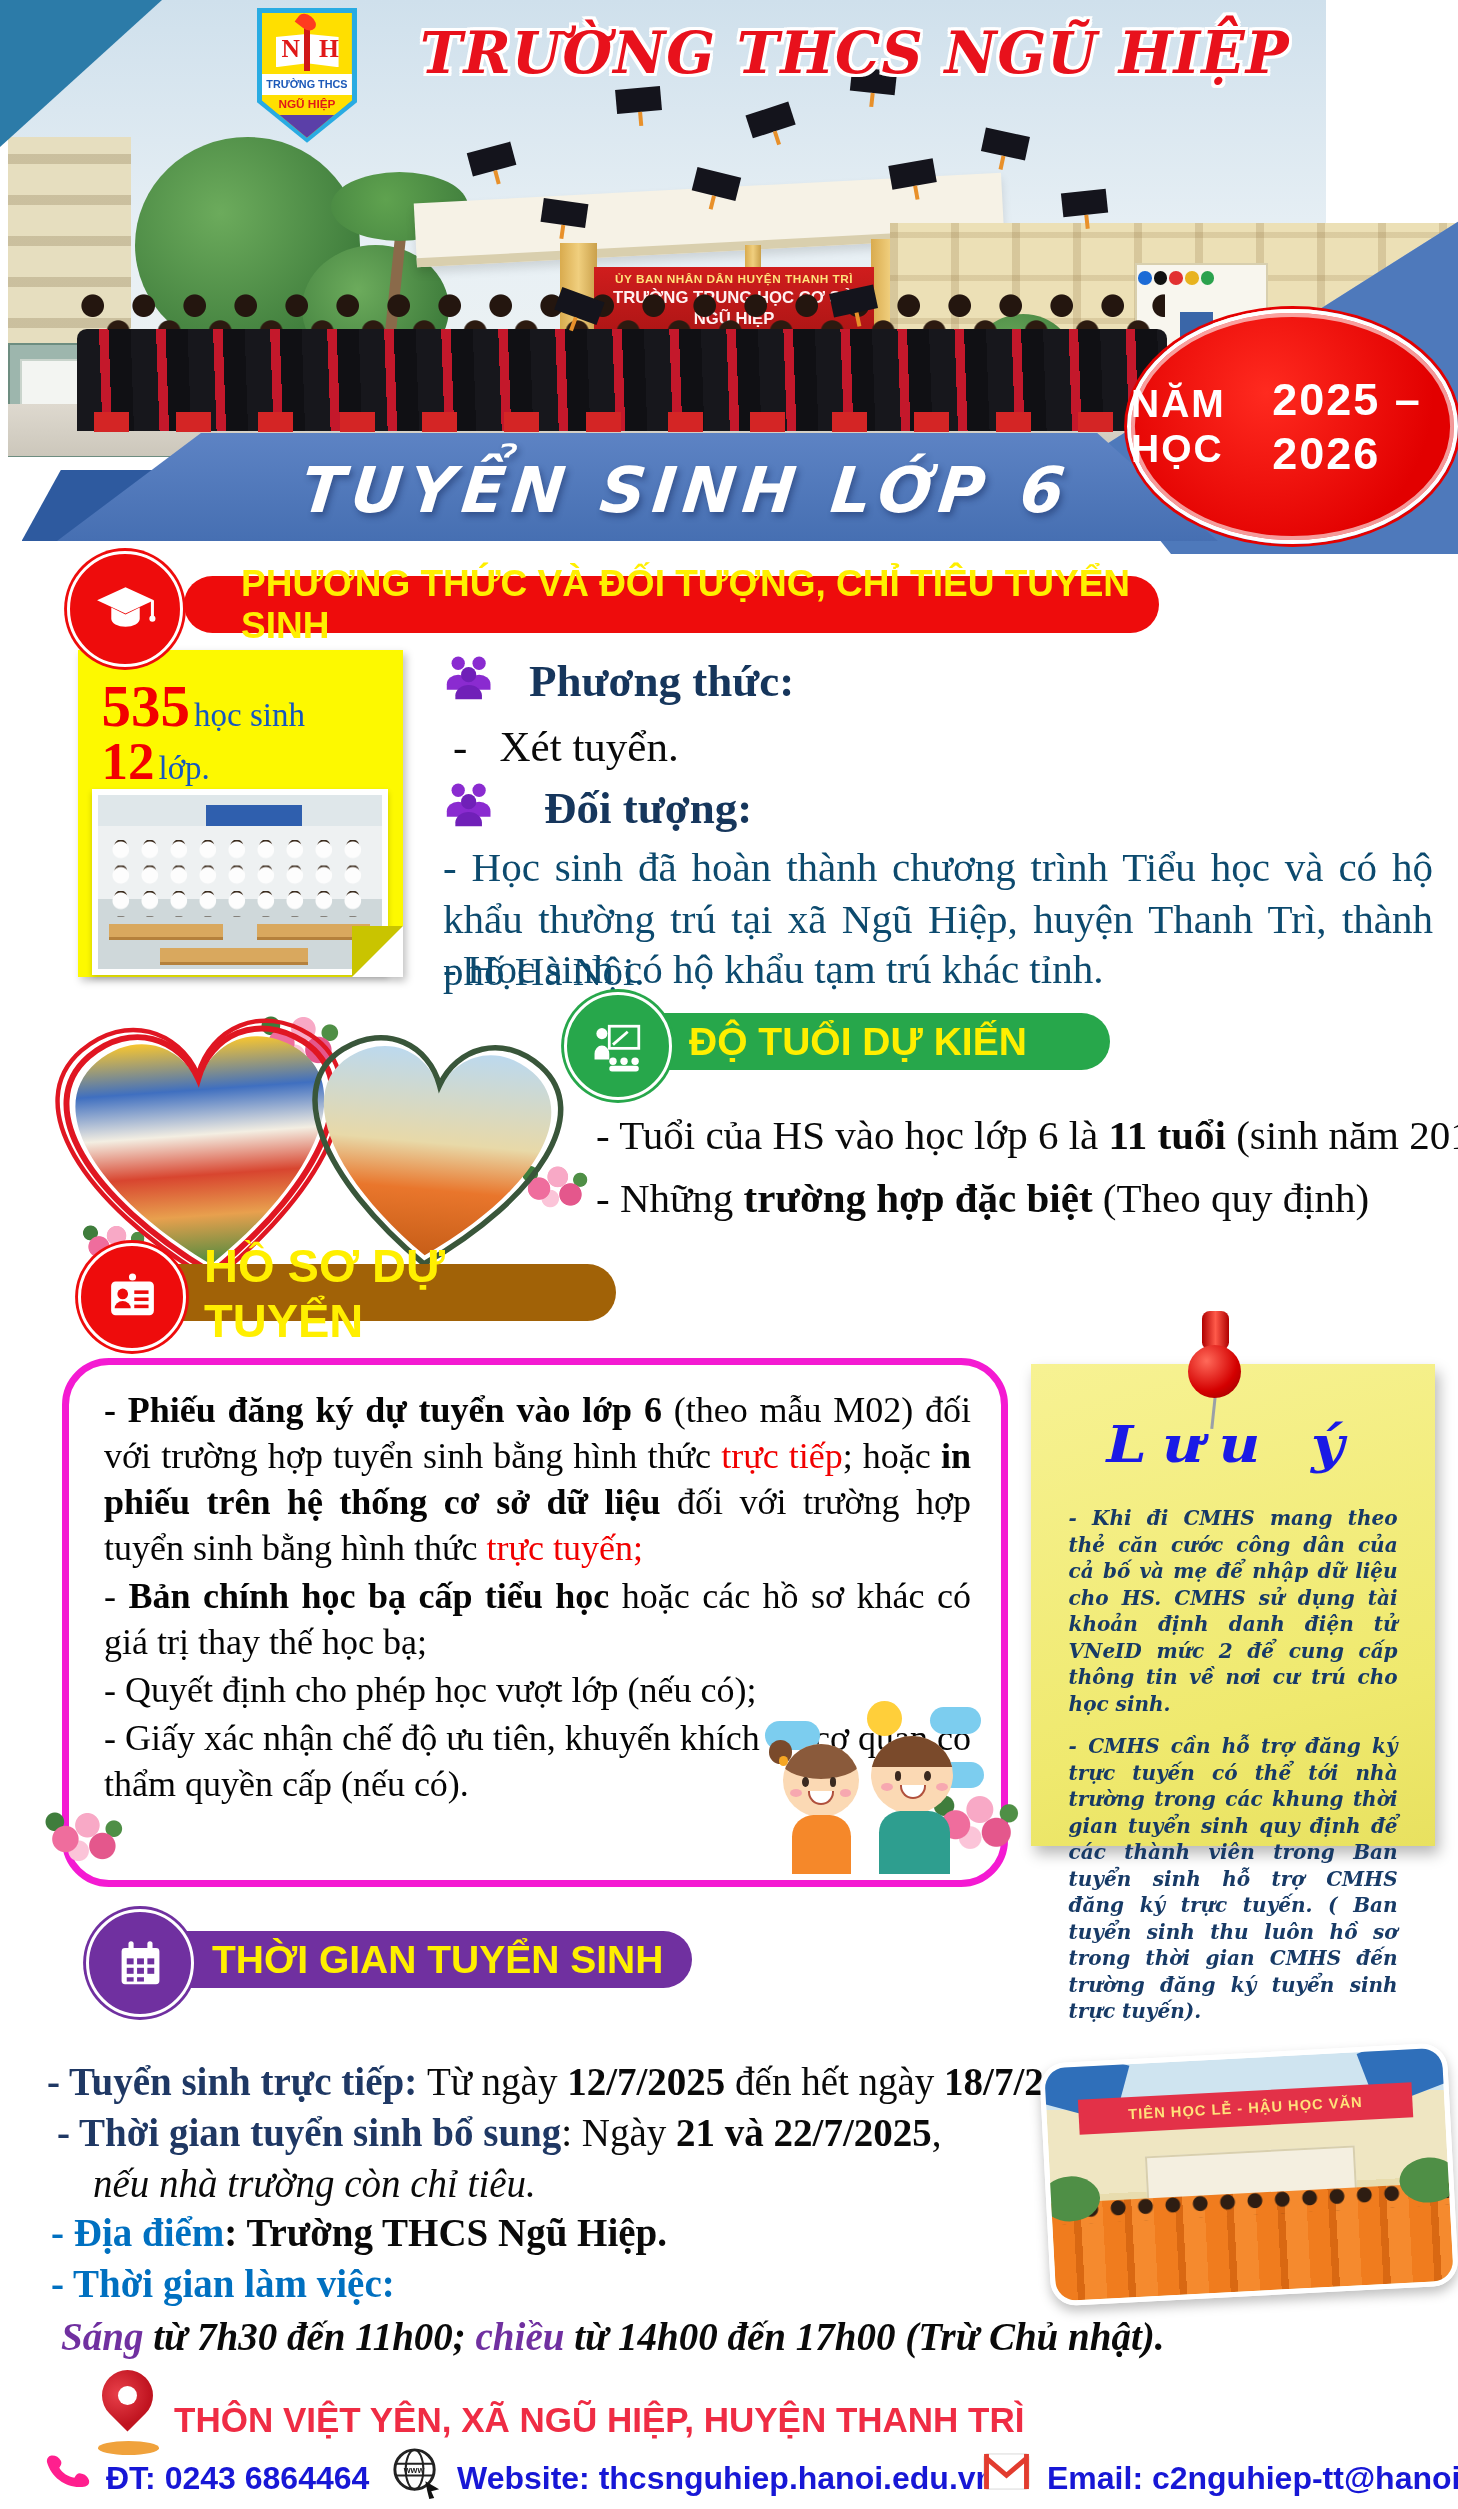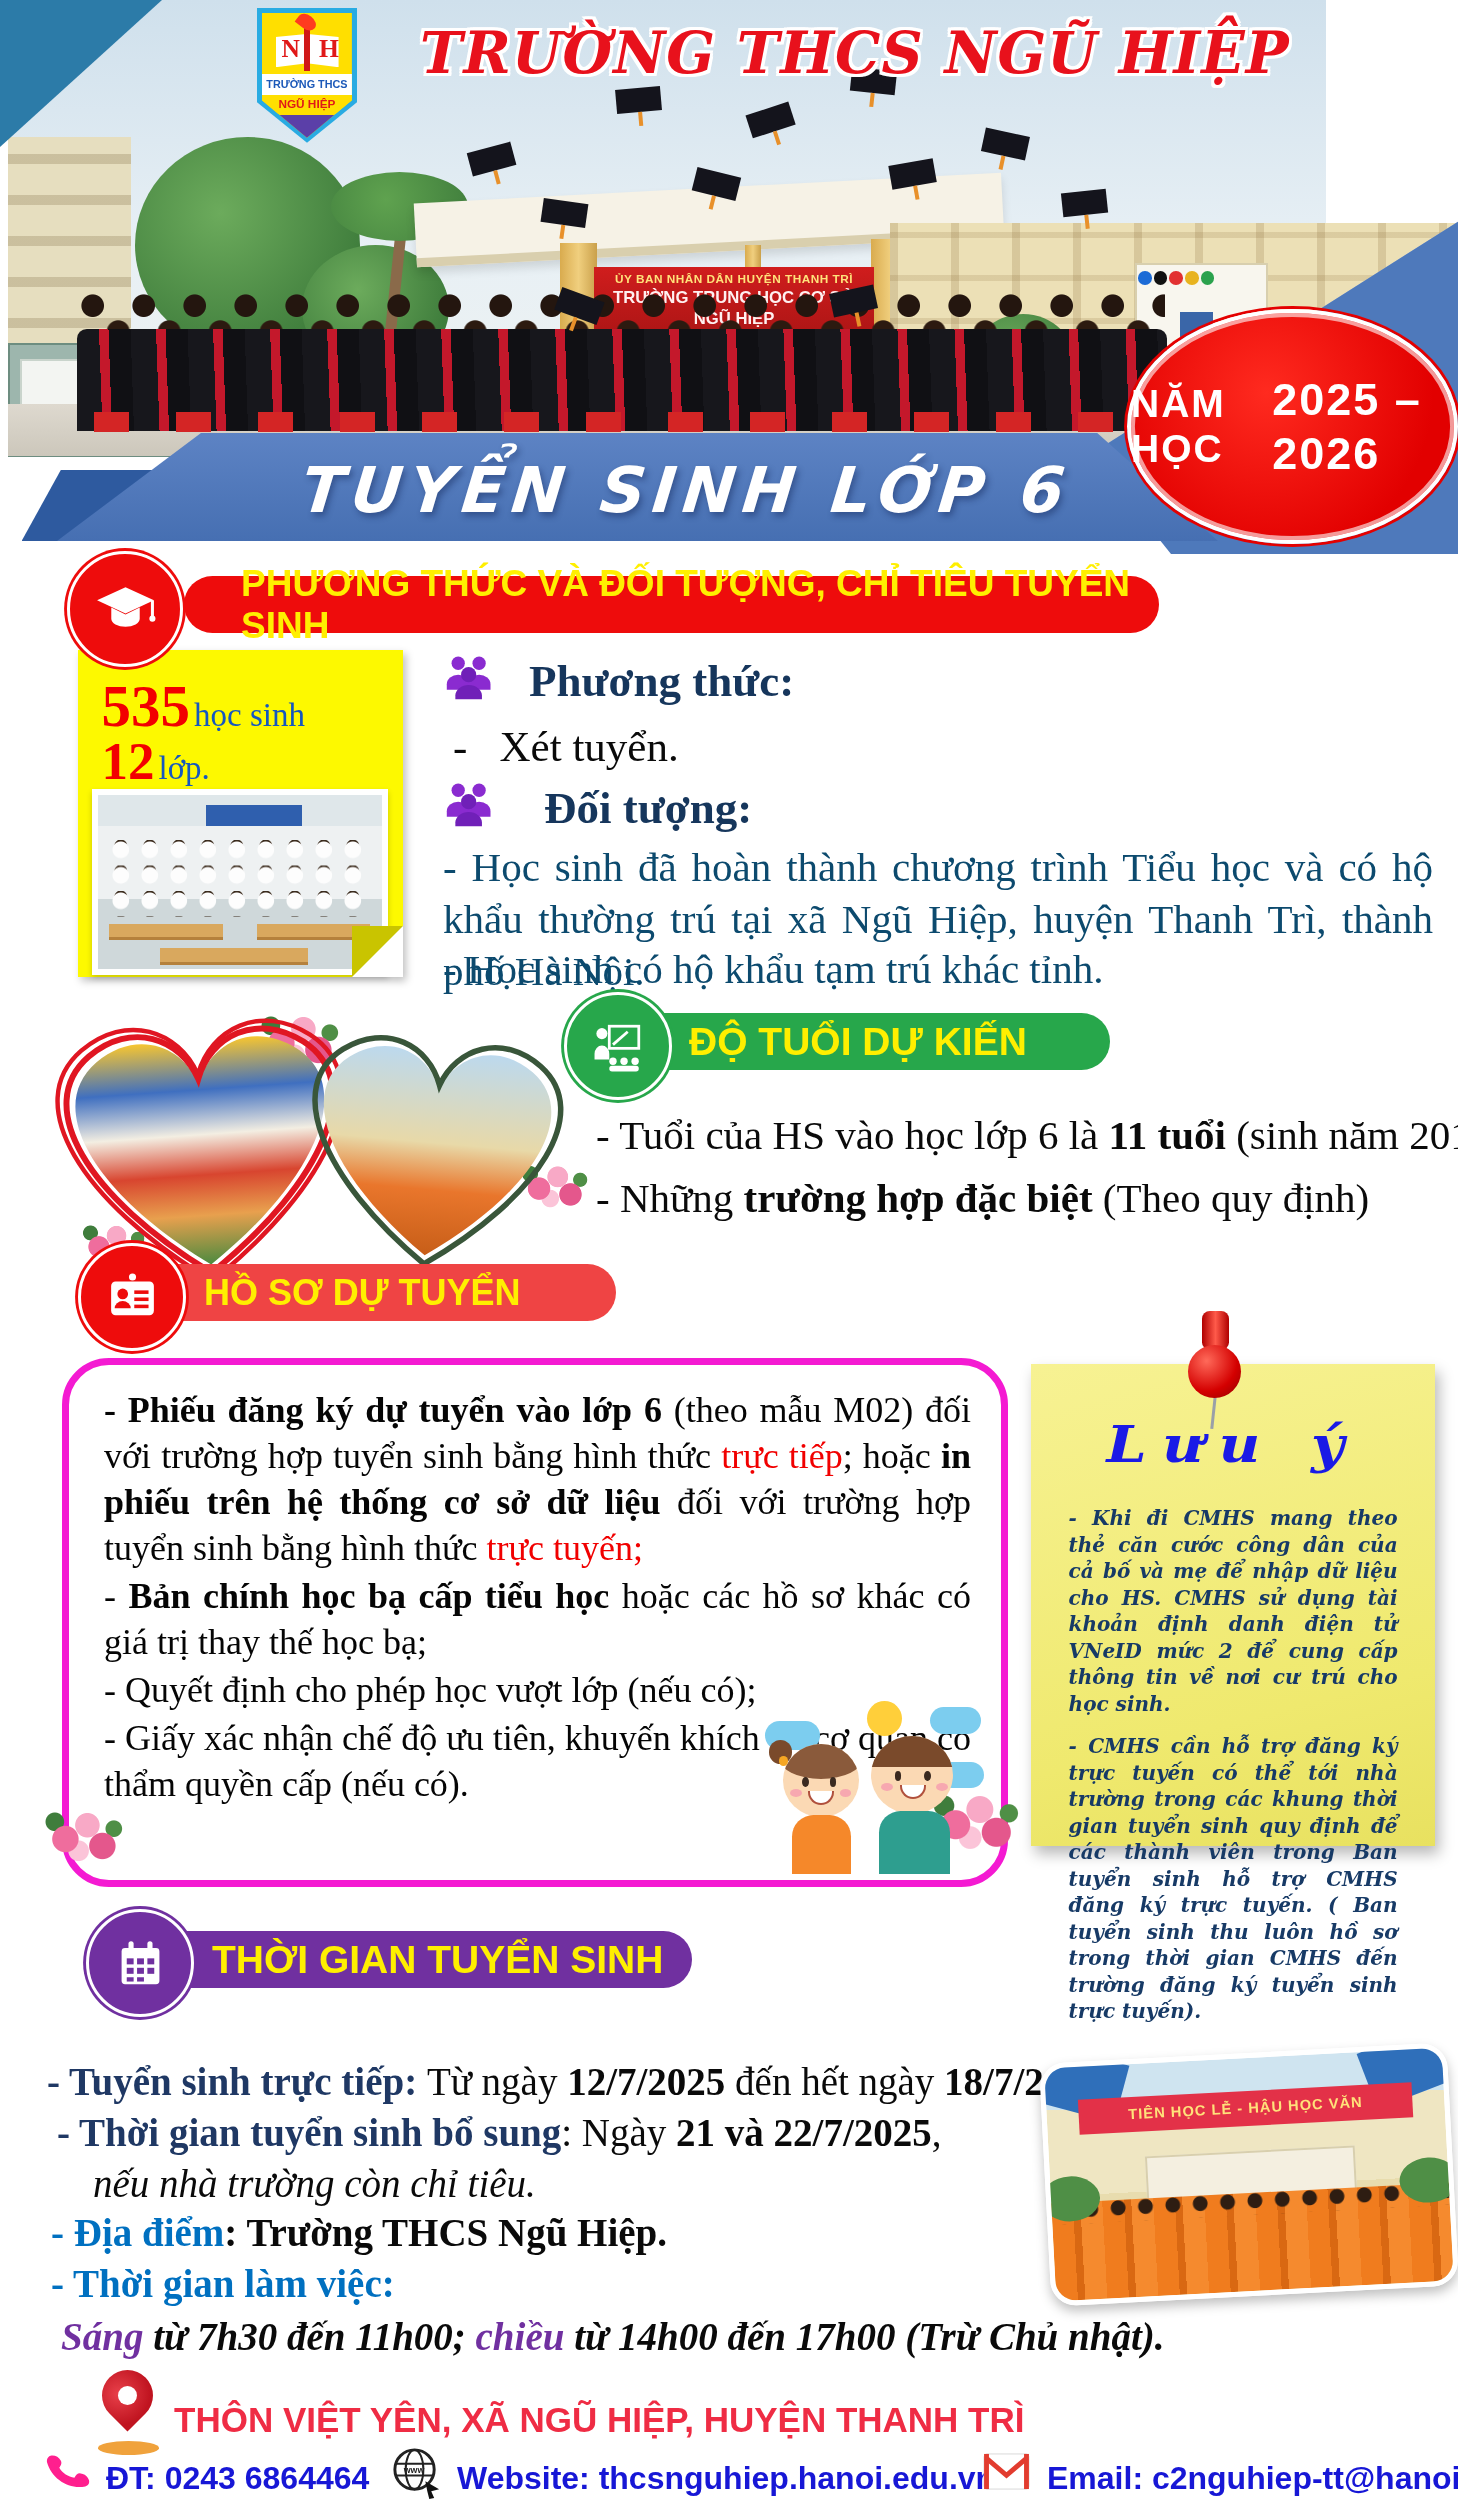--- a/index.html
+++ b/index.html
@@ -362,21 +362,21 @@
     <svg width="57" height="57" viewBox="0 0 64 64">
       <circle cx="32" cy="9" r="4" fill="#fff"></circle>
       <rect x="8" y="14" width="48" height="38" rx="5" fill="#fff"></rect>
       <circle cx="21" cy="28" r="6" fill="#ee0c0c"></circle>
         <path d="M12 44a9 8 0 0 1 18 0z" fill="#ee0c0c"></path>
       <rect x="34" y="24" width="16" height="4" fill="#ee0c0c"></rect>
         <rect x="34" y="32" width="16" height="4" fill="#ee0c0c"></rect>
         <rect x="34" y="40" width="16" height="4" fill="#ee0c0c"></rect>
     </svg>
   </div>
-  <div class="pill" style="left:147px;top:1264px;width:469px;background:#ef4444;font-size:36px;">
+  <div class="pill" style="left:147px;top:1264px;width:469px;background:#a16207;font-size:47px;">
     <span>HỒ SƠ DỰ TUYỂN</span>
   </div>
 
   <div class="abs pinkbox">
     <div class="doc-list">
       <div><span class="b">- </span><span class="b">Phiếu đăng ký dự tuyển vào lớp 6</span><span> (theo mẫu M02) đối với trường hợp tuyển sinh bằng hình thức </span><span class="red">trực tiếp</span><span>; hoặc </span><span class="b">in phiếu trên hệ thống cơ sở dữ liệu</span><span> đối với trường hợp tuyển sinh bằng hình thức </span><span class="red">trực tuyến;</span></div>
       <div><span>- </span><span class="b">Bản chính học bạ cấp tiểu học</span><span> hoặc các hồ sơ khác có giá trị thay thế học bạ;</span></div>
       <div><span>- Quyết định cho phép học vượt lớp (nếu có);</span></div>
       <div><span>- Giấy xác nhận chế độ ưu tiên, khuyến khích do cơ quan có thẩm quyền cấp (nếu có).</span></div>
     </div>

